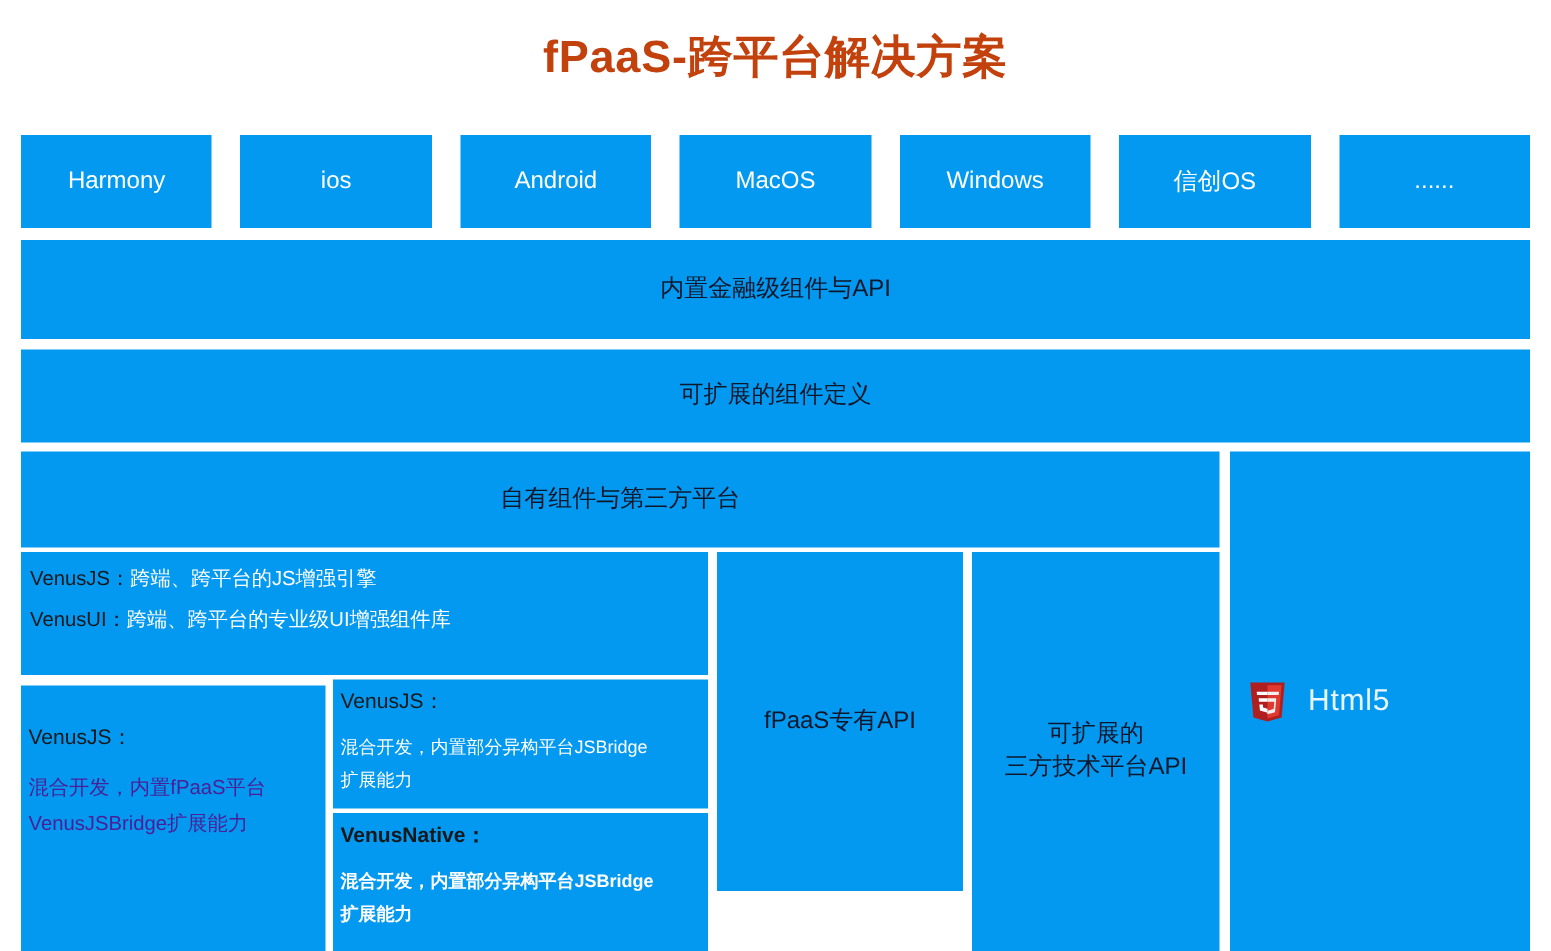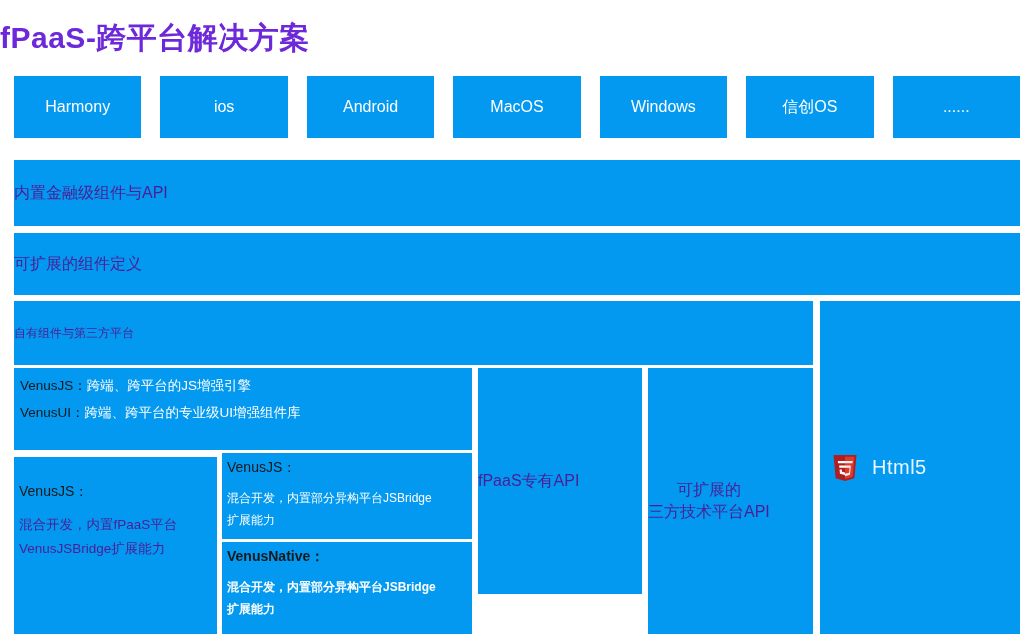--- a/index.html
+++ b/index.html
@@ -8,54 +8,55 @@
     width: 1034px; height: 634px;
     background: #ffffff;
     font-family: "Liberation Sans", "DejaVu Sans", sans-serif;
     overflow: hidden;
   }
   #page { position: relative; width: 1034px; height: 634px; background: #fff; }
 
   
   .title {
     position: absolute; left: 0; top: 18px; width: 1034px;
+    text-align: center;
     font-size: 30px; font-weight: 700; letter-spacing: 0.5px;
-    color: #6d28d9;
+    color: #c2410c;
     white-space: nowrap;
   }
 
   
   .cell {
     position: absolute;
     background: #0399F0;
-    color: #4c1d95;
+    color: #0f172a;
     display: flex;
     align-items: center;
-    justify-content: flex-start;
+    justify-content: center;
     text-align: center;
     line-height: 1.35;
   }
 
   
-  .plat-row { position: absolute; left: 14px; top: 76px; width: 1006px; height: 62px; display: flex; gap: 19px; }
+  .plat-row { position: absolute; left: 14px; top: 90px; width: 1006px; height: 62px; display: flex; gap: 19px; }
   .plat-box {
     flex: 1 1 0;
     background: #0399F0;
     color: #ffffff;
     display: flex; align-items: center; justify-content: center;
     font-size: 16px;
   }
 
   
   .band { left: 14px; width: 1006px; font-size: 16px; }
   #band-api   { top: 160px; height: 66px; }
   #band-comp  { top: 233px; height: 62px; }
 
   
-  #band-own { left: 14px; top: 301px; width: 799px; height: 64px; font-size: 12px; }
+  #band-own { left: 14px; top: 301px; width: 799px; height: 64px; font-size: 16px; }
 
   
   #col-venus-wrap { position: absolute; left: 14px; top: 368px; width: 458px; height: 266px; }
 
   .venus-top {
     position: absolute; left: 0; top: 0; width: 458px; height: 82px;
     background: #0399F0;
     padding: 9px 6px 0 6px;
   }
   .venus-line { font-size: 13.5px; color: #ffffff; line-height: 1.35; white-space: nowrap; margin-bottom: 9px; }

